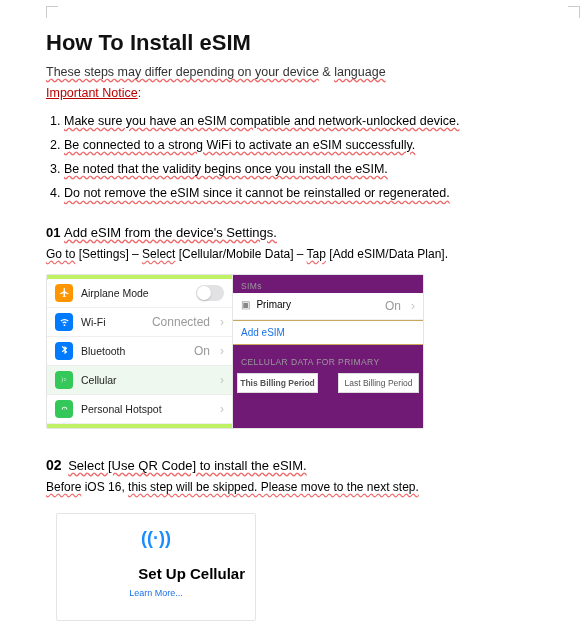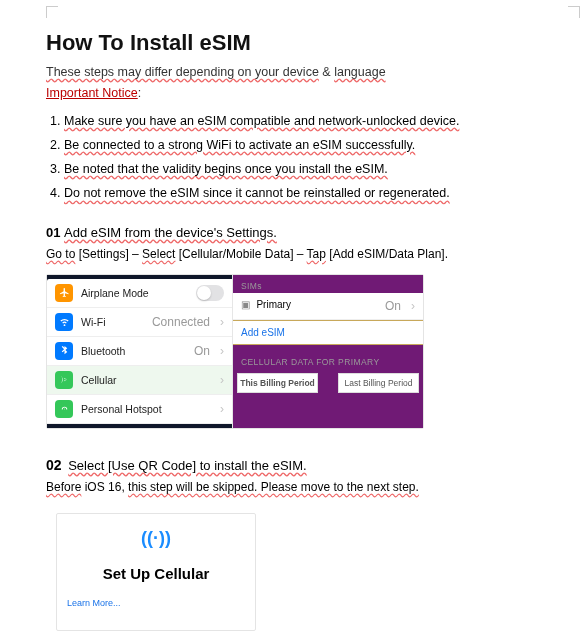--- a/index.html
+++ b/index.html
@@ -19,21 +19,21 @@
   .squiggle { text-decoration: underline wavy #e66; text-underline-offset: 2px; }
   .redlink { color: #b00; text-decoration: underline; }
   ol.numbered { padding-left: 18px; margin: 6px 0 10px 0; }
   ol.numbered li { margin: 3px 0; font-size: 12.5px; line-height: 1.7; }
   .step-head { font-size: 13px; font-weight: 600; margin: 20px 0 4px 0; }
   .step-head .bold-sq { font-weight: 400; text-decoration: underline wavy #e66; text-underline-offset: 2px; }
   .sub { font-size: 12px; margin: 2px 0 10px 0; line-height: 1.7; }
   .shot { border: 1px solid #e4e4e4; border-radius: 2px; display: inline-block; margin-top: 6px; }
   
   .s1 { display: flex; width: 378px; }
-  .s1 .left { width: 186px; background: #0f172a; border-right: 1px solid #e6e6e6; }
+  .s1 .left { width: 186px; background: #bef264; border-right: 1px solid #e6e6e6; }
   .s1 .row { display: flex; align-items: center; padding: 5px 8px; font-size: 10.5px; color: #222; background: #fff; border-bottom: 1px solid #eee; }
   .s1 .row:first-child { border-top-left-radius: 2px; }
   .s1 .left { padding: 4px 0; }
   .s1 .ico { width: 18px; height: 18px; border-radius: 4px; margin-right: 8px; flex-shrink: 0; display:flex; align-items:center; justify-content:center; }
   .s1 .ico svg { width: 11px; height: 11px; fill: #fff; }
   .s1 .spacer { flex: 1; }
   .s1 .chev { color: #c6c6c6; font-size: 12px; }
   .s1 .dim { color: #9a9a9a; font-size: 12px; margin-right: 10px; }
   .toggle { width: 28px; height: 16px; border-radius: 8px; background: #e2e2e4; position: relative; }
   .toggle::after { content: ""; position: absolute; left: 1px; top: 1px; width: 14px; height: 14px; border-radius: 50%; background: #fff; box-shadow: 0 1px 2px rgba(0,0,0,.2); }
@@ -42,23 +42,23 @@
   .s1 .right .cell { background: #fff; padding: 6px 8px; display: flex; border-bottom: 1px solid #eee; }
   .s1 .right .cell.highlight { border-top: 1px solid #c8a85a; border-bottom: 1px solid #c8a85a; color: #1a73e8; }
   .s1 .right .tabs { display: flex; padding: 4px 4px 6px; gap: 20px; }
   .s1 .right .tab { flex:1; background: #fff; border: 1px solid #ddd; text-align: center; font-size: 8.5px; padding: 4px 2px; color: #555; }
   .s1 .right .tab.active { font-weight: 600; }
   
   .stepnum { font-size: 14px; font-weight: 600; margin-right: 3px; }
   
   .s2 { width: 200px; padding: 10px 10px 12px; margin-left: 10px; background:#fff; }
   .s2 .ant { text-align:center; color:#1a8cff; font-size: 18px; font-weight:600; margin: 4px 0 6px;}
-  .s2 h3 { text-align:center; font-size: 15px; font-weight: 700; margin: 16px 0 4px; }
+  .s2 h3 { text-align:right; font-size: 15px; font-weight: 700; margin: 16px 0 4px; }
   .s2 .desc { text-align:center; font-size: 8.5px; color: #666; line-height: 1.3; padding: 0 4px; }
-  .s2 .learn { text-align:left; font-size: 9px; color:#1a73e8; margin: 16px 0 10px; }
+  .s2 .learn { text-align:center; font-size: 9px; color:#1a73e8; margin: 6px 0 10px; }
 </style>
 </head>
 <body>
 
 <span class="corner tl"></span>
 <span class="corner tr"></span>
 
 <div class="page">
 
   <h1>How To Install eSIM</h1>

